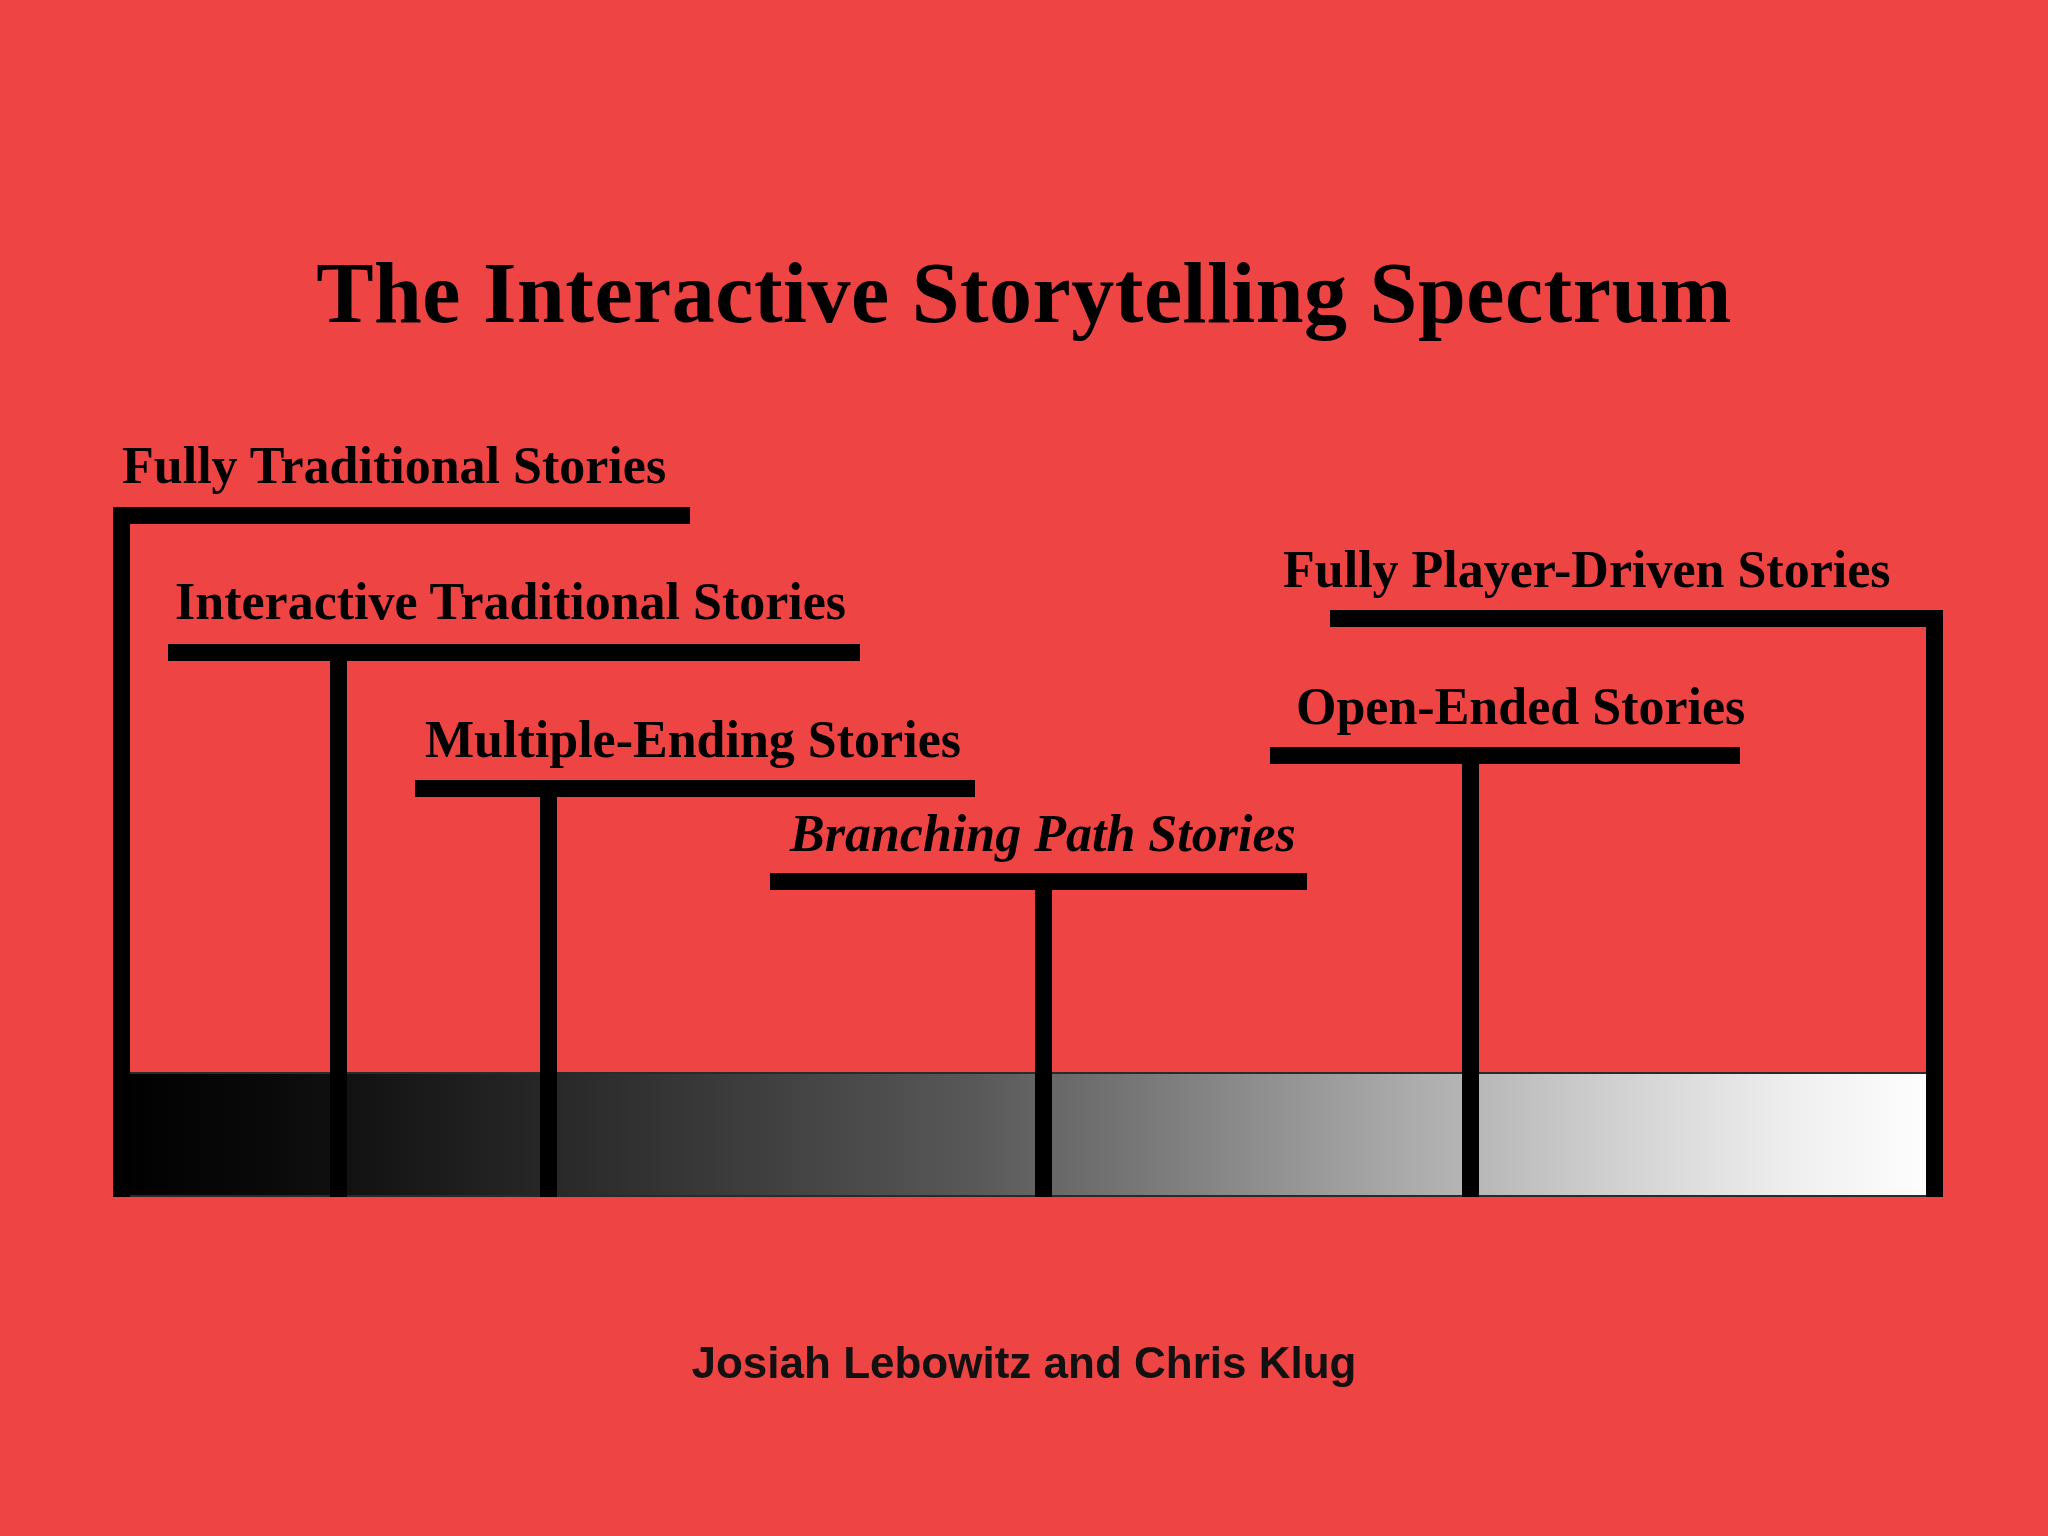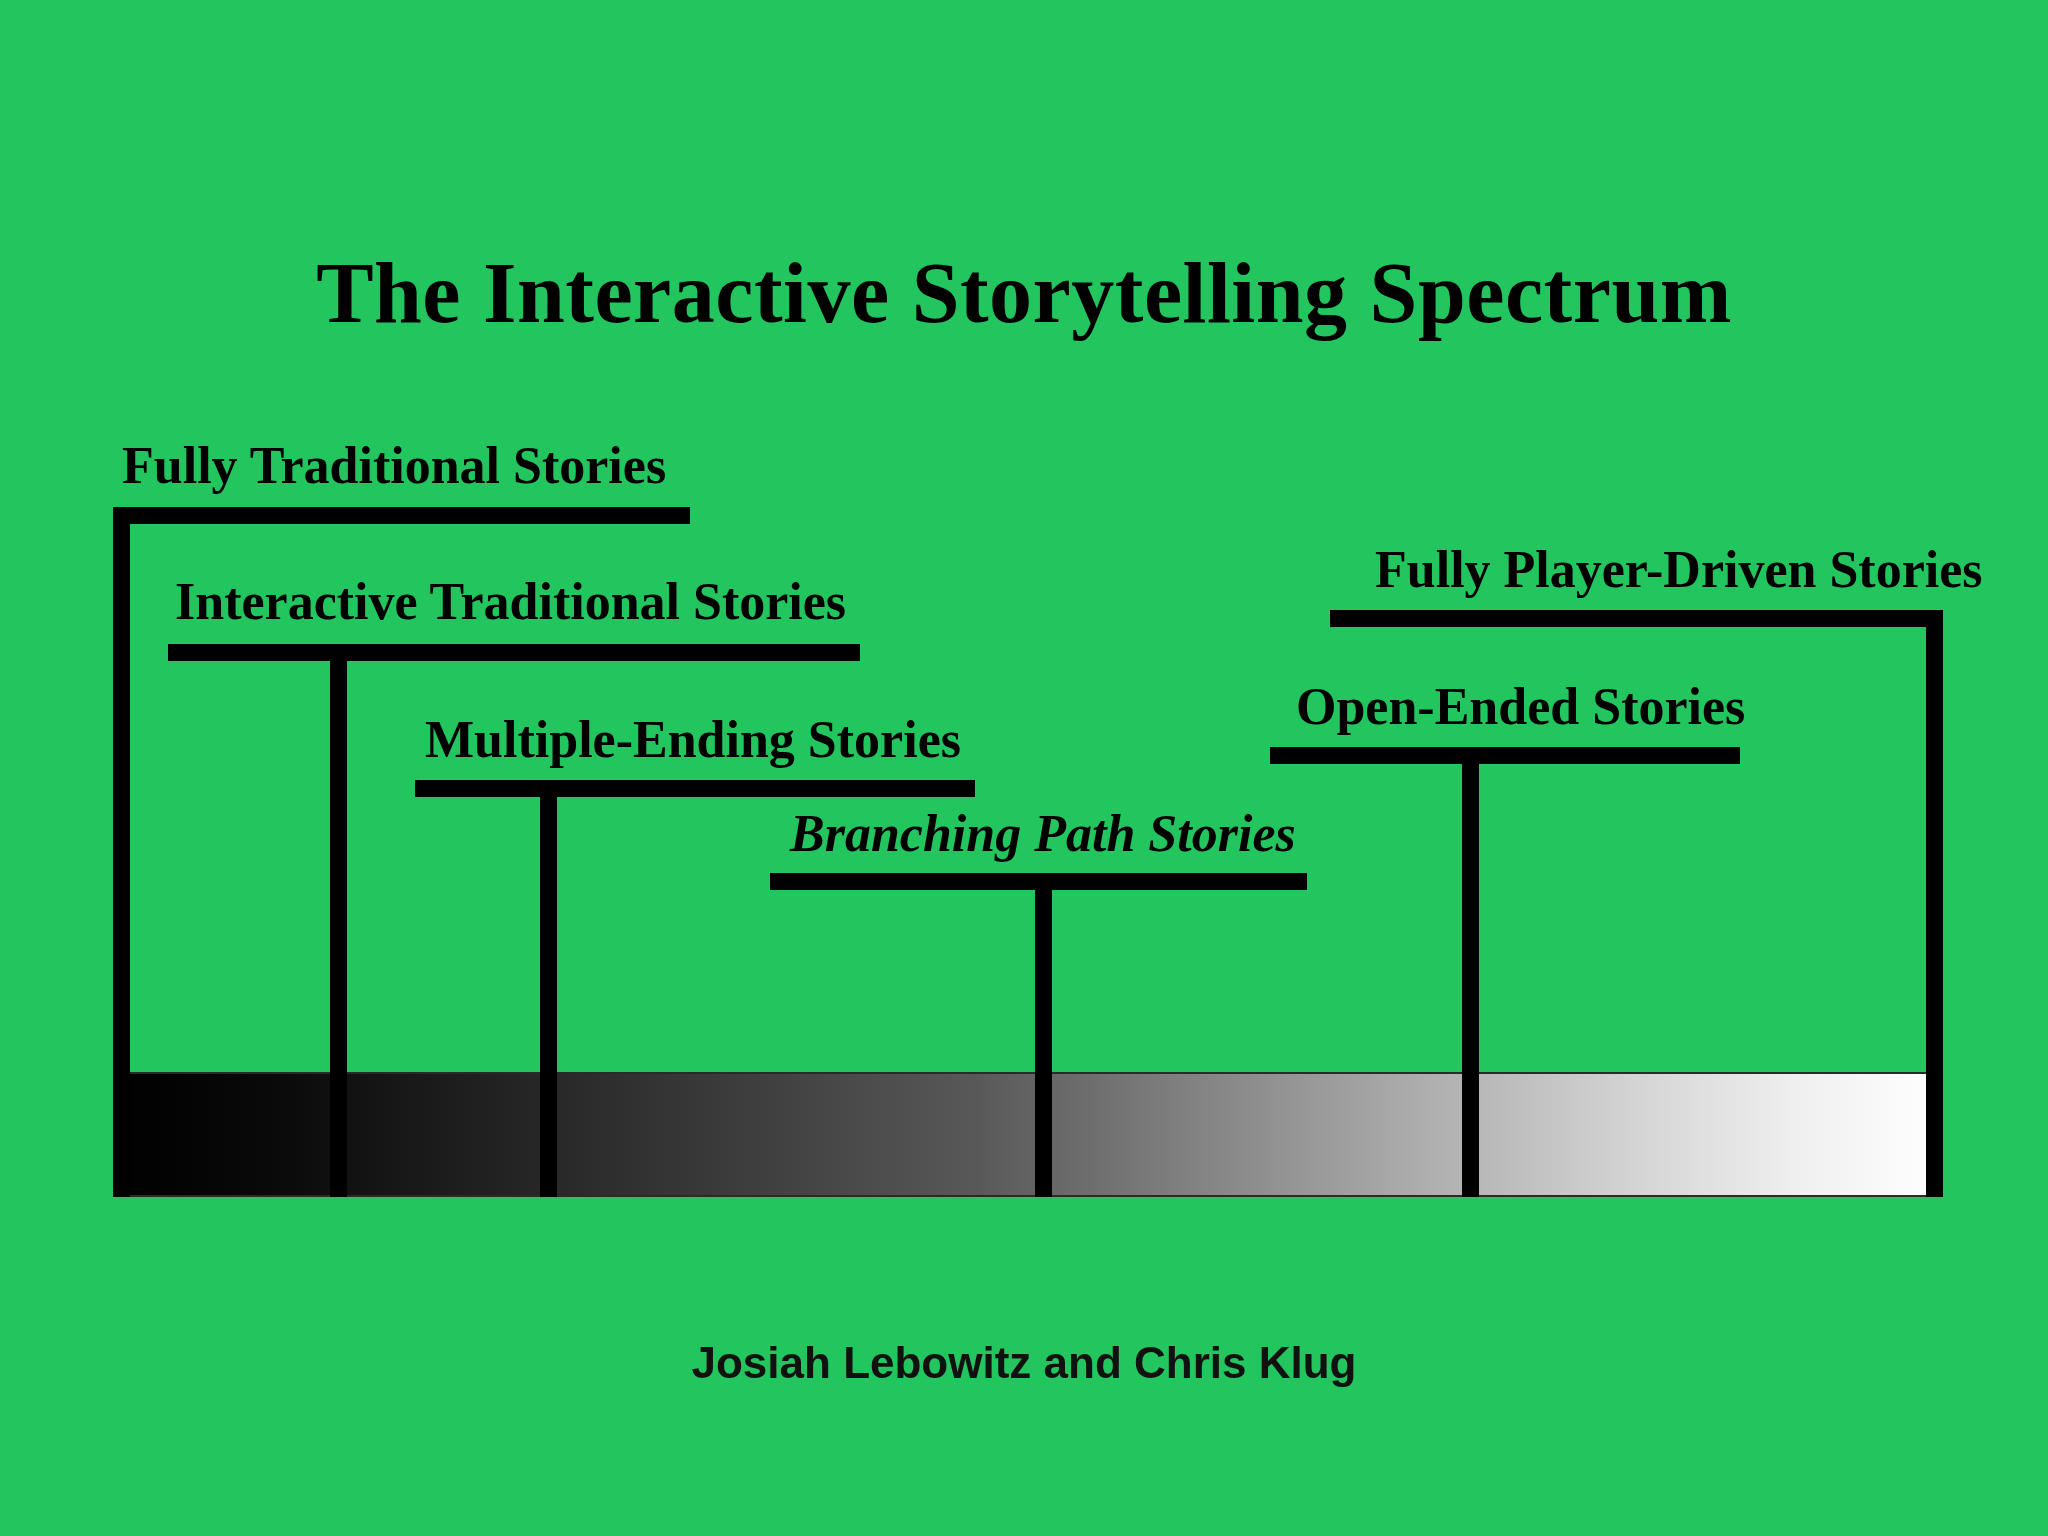--- a/index.html
+++ b/index.html
@@ -5,21 +5,21 @@
 <style>
   html, body {
     margin: 0;
     padding: 0;
     background: #ffffff;
   }
   #slide {
     position: relative;
     width: 2048px;
     height: 1536px;
-    background: #22c55e;
+    background: #ef4444;
     overflow: hidden;
     font-family: "Liberation Serif", "DejaVu Serif", serif;
   }
 
   
   #slide-title {
     position: absolute;
     left: 0;
     top: 250px;
     width: 2048px;
@@ -129,21 +129,21 @@
       <div class="tier-stem" style="left:1035px; top:873px; height:324px;"></div>
     </div>
 
     <div class="tier">
       <div class="tier-label" style="left:1296px; top:681px;text-align:right;">Open-Ended Stories</div>
       <div class="tier-bar" style="left:1270px; top:747px; width:470px;"></div>
       <div class="tier-stem" style="left:1462px; top:747px; height:450px;"></div>
     </div>
 
     <div class="tier">
-      <div class="tier-label" style="left:1375px; top:544px;">Fully Player-Driven Stories</div>
+      <div class="tier-label" style="left:1283px; top:544px;">Fully Player-Driven Stories</div>
       <div class="tier-bar" style="left:1330px; top:610px; width:613px;"></div>
       <div class="tier-stem" style="left:1926px; top:610px; height:587px;"></div>
     </div>
 
   </div>
 
   <div id="byline">Josiah Lebowitz and Chris Klug</div>
 
 </div>
 

